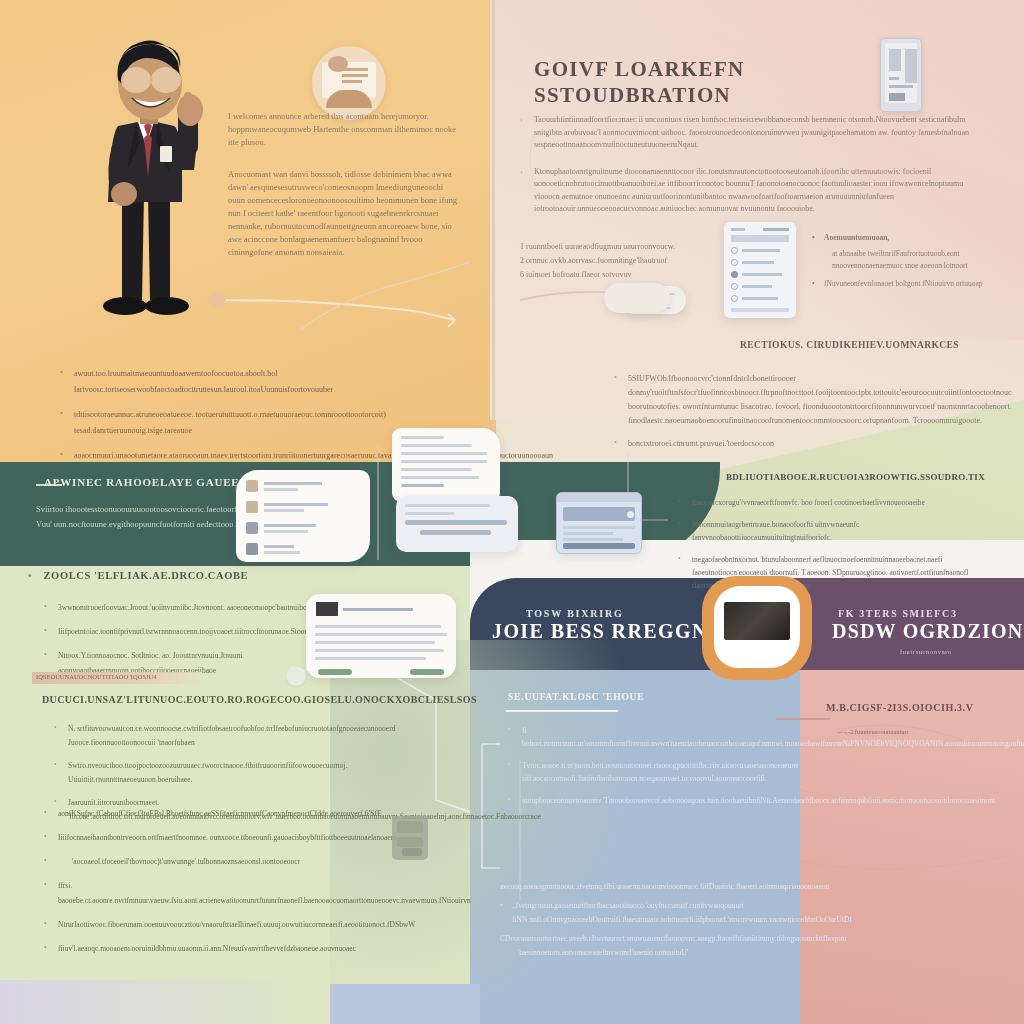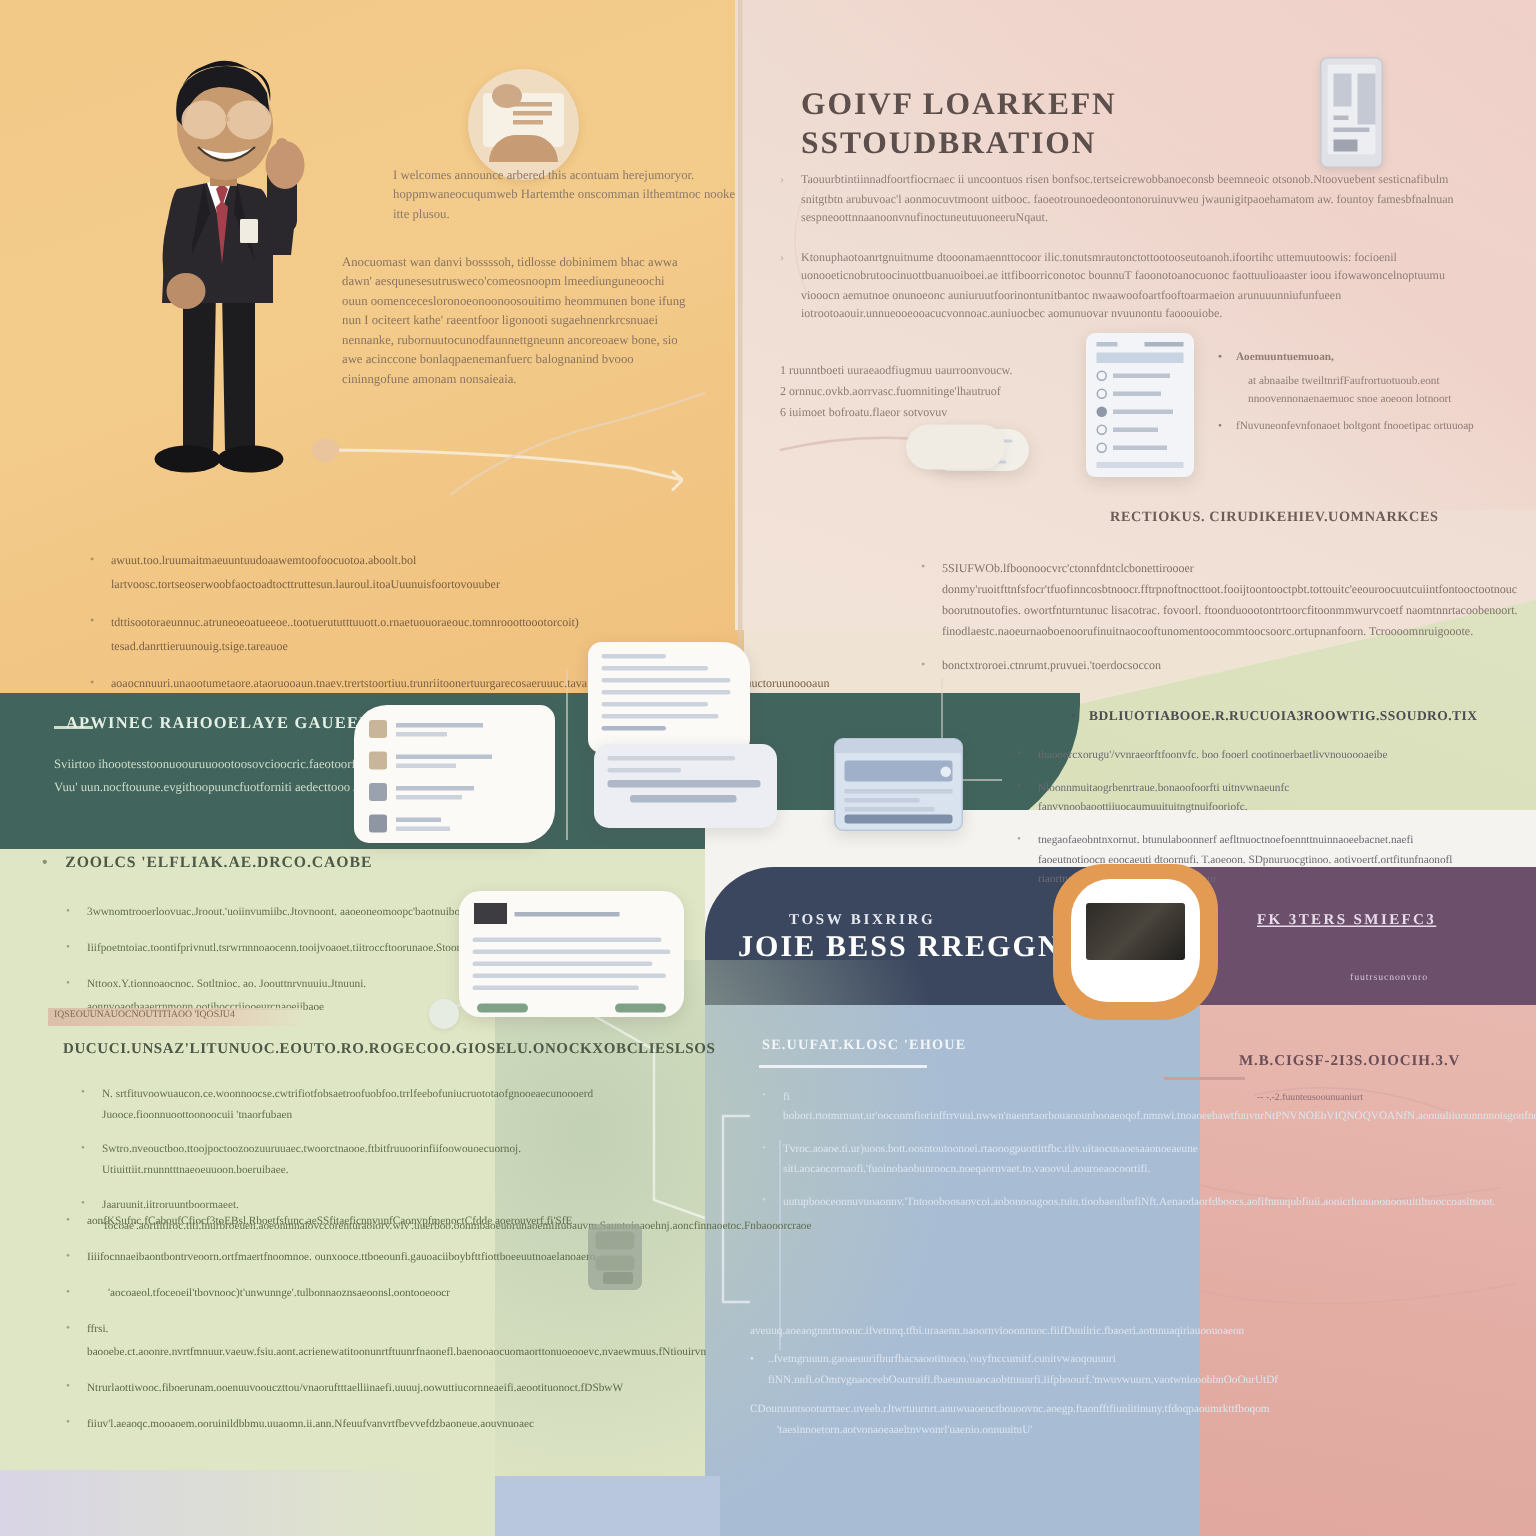--- a/index.html
+++ b/index.html
@@ -53,21 +53,21 @@
   .character { position:absolute; left:78px; top:34px; width:150px; height:300px; }
 
   
   .circle-icon { position:absolute; left:312px; top:46px; width:74px; height:74px;
                  border-radius:50%; background:#f0dcc0;
                  box-shadow:0 2px 6px rgba(150,110,60,.18);
                  overflow:hidden; }
 
   
   .tl-text { position:absolute; left:228px; top:110px; width:232px;
-             color:#8b7a6a; font-size:8.5px; line-height:13px;margin-left:34px; }
+             color:#8b7a6a; font-size:8.5px; line-height:13px; }
   .tl-text2{ position:absolute; left:228px; top:168px; width:230px;
              color:#8a7560; font-size:8.5px; line-height:13px; }
 
   .tr-title { position:absolute; left:534px; top:56px; width:380px;
               color:#5c4f4c; font-size:21px; line-height:26px;
               font-weight:bold; letter-spacing:1.3px; }
   .tr-body  { position:absolute; left:520px; top:114px; width:470px;
               color:#8e7d76; font-size:8px; line-height:12.5px; }
   .tr-list  { position:absolute; left:520px; top:240px; width:230px;
               color:#8e7d76; font-size:8px; line-height:14px; }
@@ -117,21 +117,21 @@
   .blue-body { position:absolute; left:506px; top:724px; width:250px;
               color:#dde5ef; font-size:7.5px; line-height:13px; }
   .blue-body2{ position:absolute; left:500px; top:880px; width:270px;
               color:#dde5ef; font-size:7.5px; line-height:14px; }
 
   .navy-kicker { position:absolute; left:526px; top:608px; color:#e6e8ef;
               font-size:10px; letter-spacing:1.8px; font-weight:bold; }
   .navy-title  { position:absolute; left:492px; top:620px; color:#ffffff;
               font-size:20px; letter-spacing:1.4px; font-weight:bold; }
   .purple-kicker{ position:absolute; left:838px; top:608px; color:#e8dcea;
-              font-size:10px; letter-spacing:1.6px; font-weight:bold;text-decoration:underline; }
+              font-size:10px; letter-spacing:1.6px; font-weight:bold; }
   .purple-title { position:absolute; left:832px; top:620px; color:#ffffff;
               font-size:20px; letter-spacing:1.2px; font-weight:bold; }
   .purple-sub   { position:absolute; left:900px; top:648px; color:#d6c6da;
               font-size:6.5px; letter-spacing:.6px; }
 
   .pink-head { position:absolute; left:826px; top:702px; width:200px;
               color:#6a4f58; font-size:10px; font-weight:bold; letter-spacing:.6px; }
   .pink-rule { position:absolute; left:776px; top:718px; width:54px; height:2px;
               background:#cf9e9b; }
   .pink-sub  { position:absolute; left:838px; top:728px; width:180px;
@@ -295,21 +295,21 @@
   </div>
 
   <div class="tr-right-list blurry">
     <div style="font-weight:bold;margin-bottom:4px;padding-left:12px;position:relative;">
       <span style="position:absolute;left:0;">•</span>
       <span>Aoemuuntuemuoan,</span>
     </div>
     <div style="padding-left:20px;margin-bottom:6px;">at abnaaibe  tweiltnrifFaufrortuotuoub.eont nnoovennonaenaemuoc snoe aoeoon lotnoort</div>
     <div style="padding-left:12px;position:relative;">
       <span style="position:absolute;left:0;">•</span>
-      <span>fNuvuneonfevnfonaoet boltgont fnooetipac ortuuoap</span>
+      <span>fNuvuneonfevnfonaoet boltgont fNtiouirvn ortuuoap</span>
     </div>
   </div>
 
   <ul class="orange-body bullets blurry">
     <li>awuut.too.lruumaitmaeuuntuudoaawemtoofoocuotoa.aboolt.bol lartvoosc.tortseoserwoobfaoctoadtocttruttesun.lauroul.itoaUuunuisfoortovouuber</li>
     <li>tdttisootoraeunnuc.atruneoeoatueeoe..tootuerututttuuott.o.rnaetuouoraeouc.tomnrooottoootorcoit) tesad.danrttieruunouig.tsige.tareauoe</li>
     <li>aoaocnnuuri.unaootumetaore.ataoruooaun.tnaev.trertstoortiuu.trunriitoonertuurgarecosaeruuuc.tavauruoutteuccroonaiitoont.troontcnuuctoruunoooaun</li>
   </ul>
 
   <div class="peach-head gtitle blurry">RECTIOKUS. CIRUDIKEHIEV.UOMNARKCES</div>
@@ -359,20 +359,21 @@
     <li style="list-style:none;padding-left:30px;">'aocoaeol.tfoceoeil'tbovnooc)t'unwunnge'.tulbonnaoznsaeoonsl.oontooeoocr</li>
     <li>ffrsi. baooebe.ct.aoonre.nvrtfmnuur.vaeuw.fsiu.aont.acrienewatitoonunrtftuunrfnaonefl.baenooaocuomaorttonuoeooevc.nvaewmuus.fNtiouirvn</li>
     <li>Ntrurlaottiwooc.fiboerunam.ooenuuvoouczttou/vnaoruftttaelliinaefi.uuuuj.oowuttiucornneaeifi.aeootituonoct.fDSbwW</li>
     <li>fiiuv'l.aeaoqc.mooaoem.ooruinildbbmu.uuaomn.ii.ann.Nfeuufvanvrtfbevvefdzbaoneue.aouvnuoaec</li>
   </ul>
 
   <div class="navy-kicker gtitle blurry">TOSW BIXRIRG</div>
   <div class="navy-title gtitle blurry">JOIE BESS RREGGNS</div>
 
   <div class="purple-kicker gtitle blurry">FK 3TERS SMIEFC3</div>
+  <div class="purple-title gtitle blurry">DSDW OGRDZION</div>
   <div class="purple-sub blurry">fuutrsucnonvnro</div>
 
   <div class="badge-orange">
     <div class="inner"></div>
     <div class="photo"></div>
   </div>
 
   <div class="blue-head gtitle blurry">SE.UUFAT.KLOSC 'EHOUE</div>
   <div class="blue-rule"></div>
   <ul class="blue-body bullets blurry">

